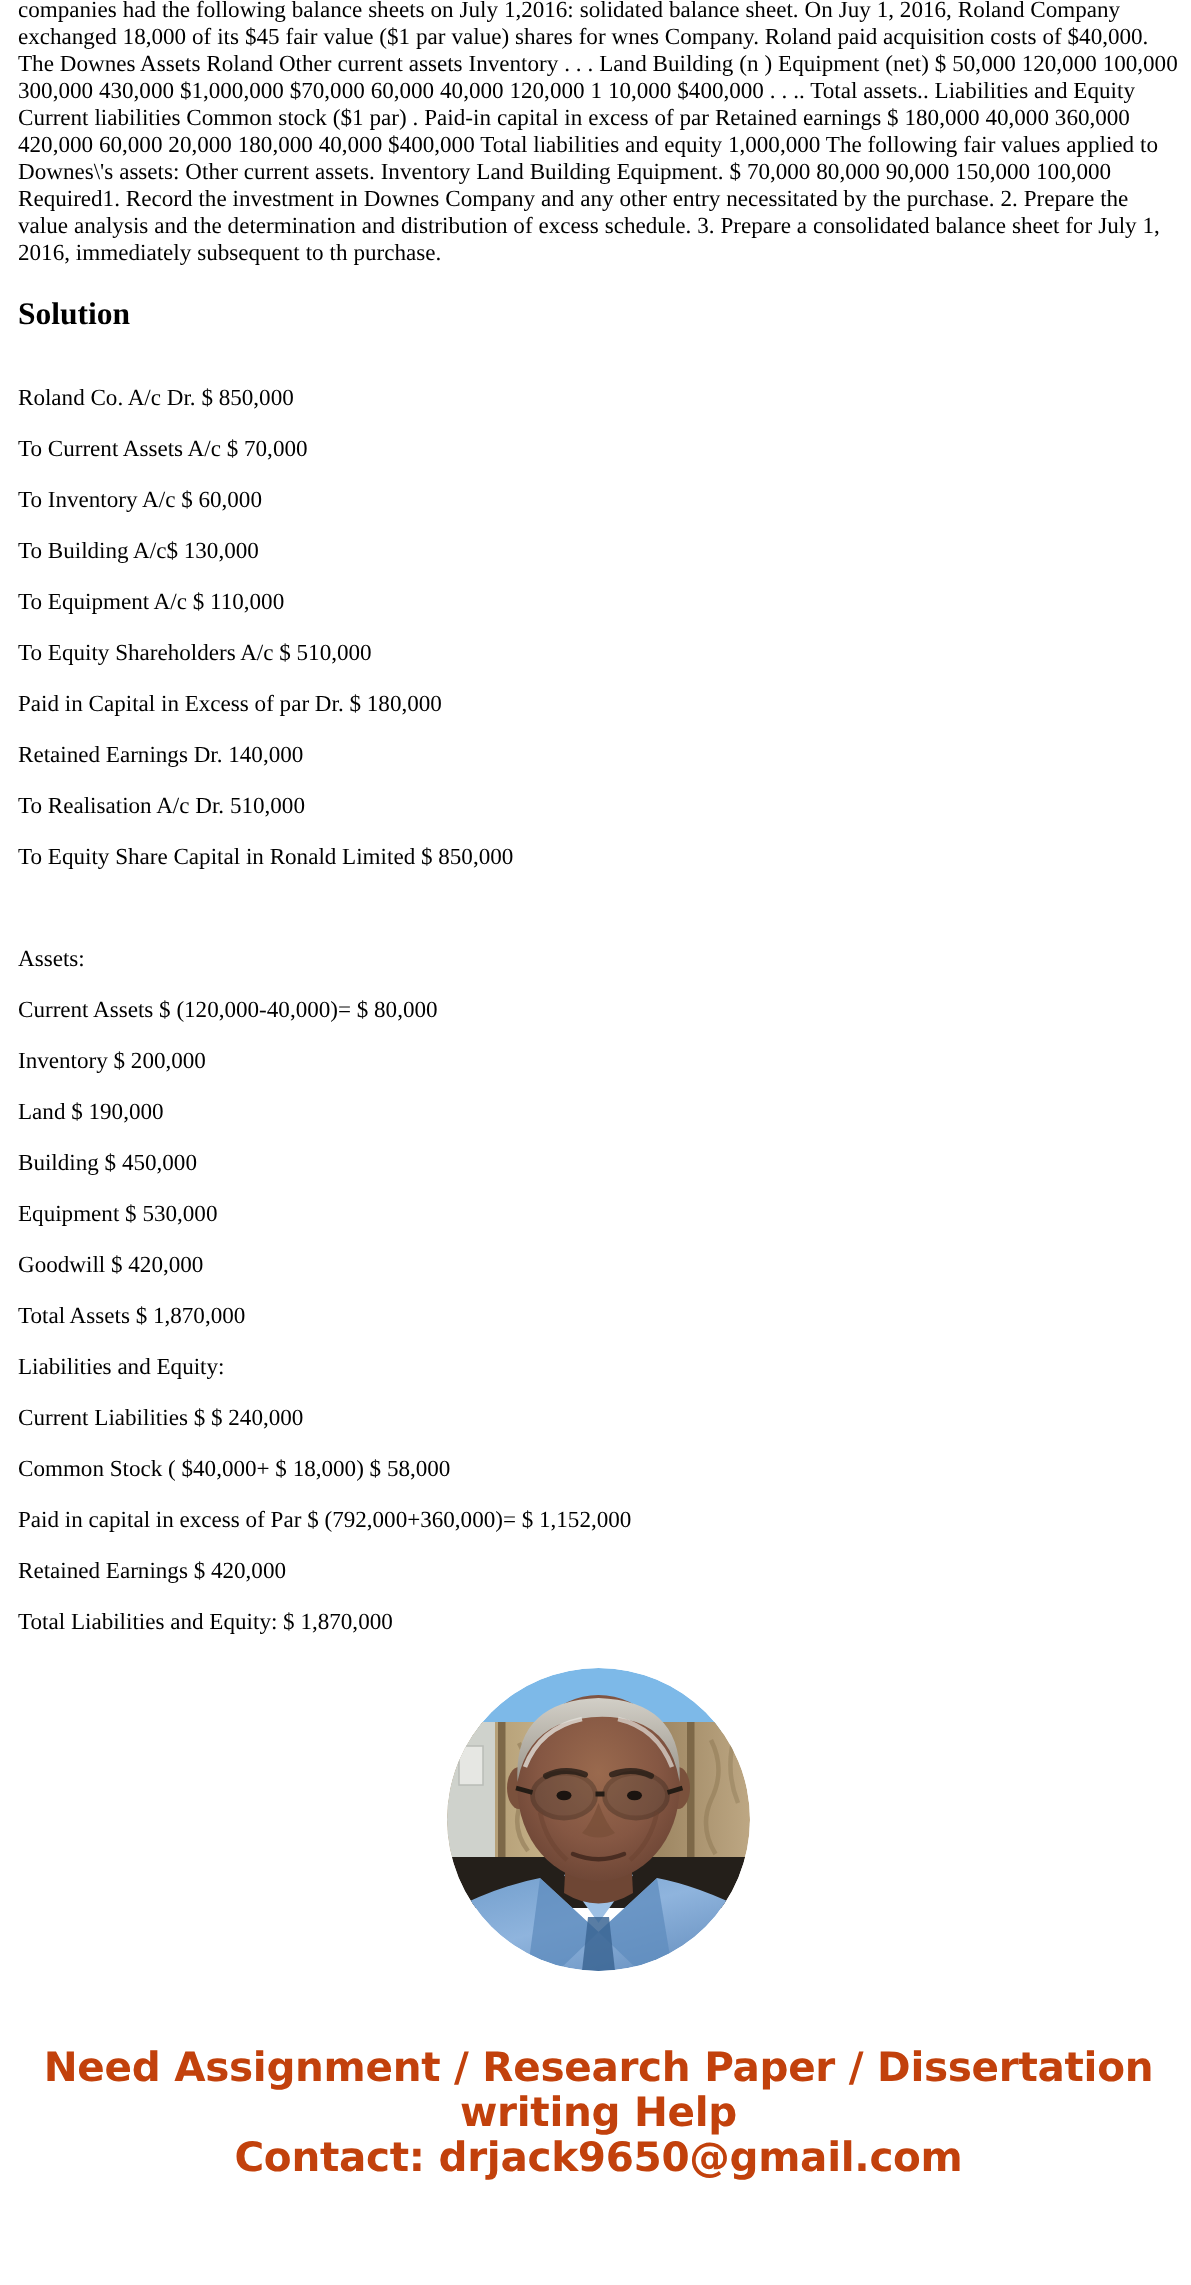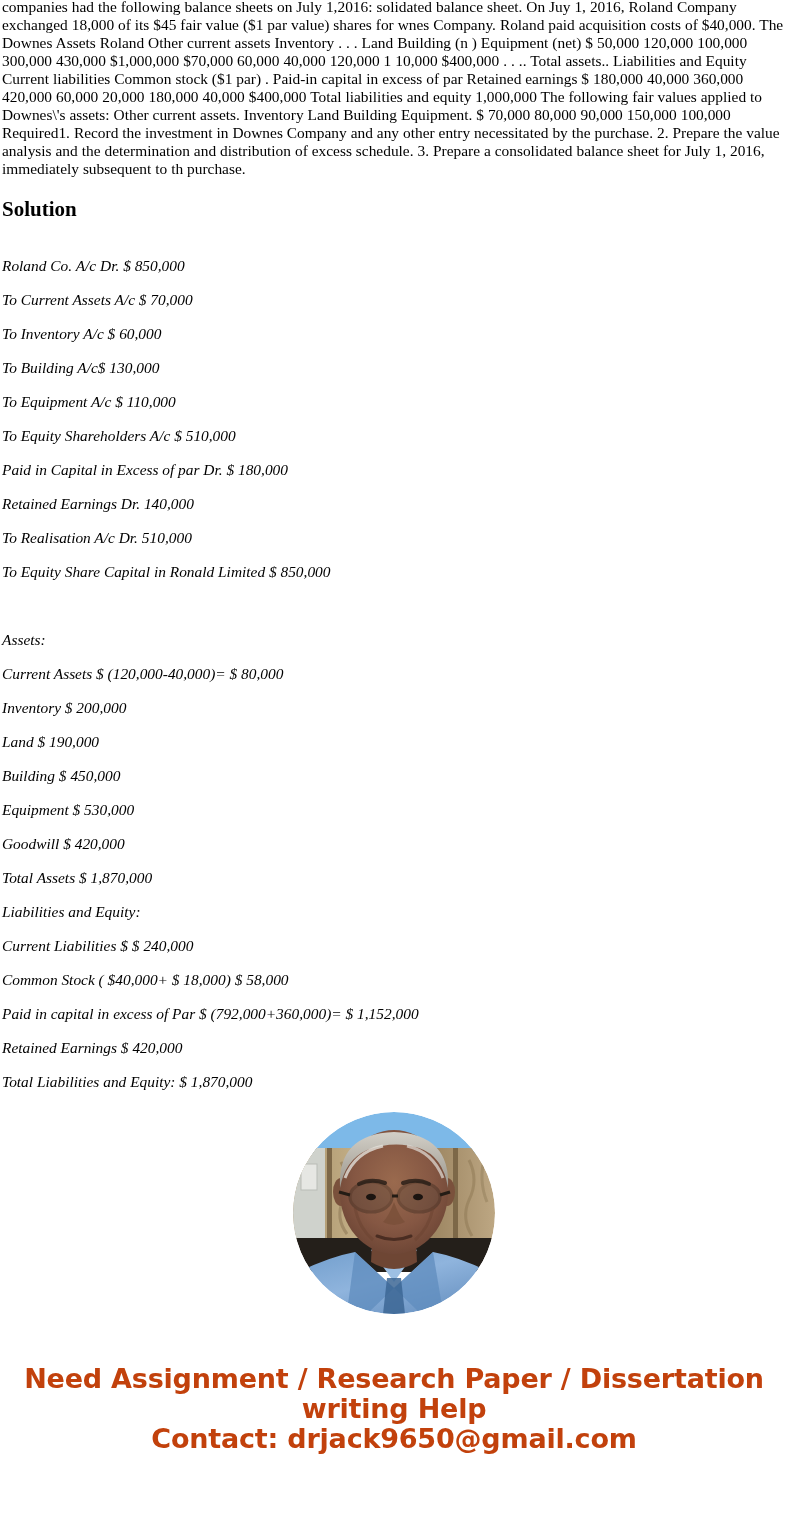--- a/index.html
+++ b/index.html
@@ -12,21 +12,21 @@
     width: 794px;
     min-height: 1523px;
     font-family: "Liberation Serif", "DejaVu Serif", serif;
     color: #000000;
     -webkit-font-smoothing: antialiased;
   }
 
   .page {
     width: 794px;
     box-sizing: border-box;
-    padding: 0 8px 0 2px;
+    padding: 0 8px 0 12px;
     position: relative;
   }
 
   
   .problem-text {
     font-size: 15.4px;
     line-height: 18px;
     text-align: left;
     margin: 0;
     padding: 0;
@@ -43,21 +43,20 @@
     padding: 0;
     list-style: none;
   }
   .line {
     font-size: 15.4px;
     line-height: 17px;
     margin: 0 0 17px 0;
     padding: 0;
     white-space: pre-wrap;
     min-height: 17px;
-    font-style: italic;
   }
   .line.blank {
     margin-bottom: 17px;
   }
 
   .entries-block { margin-top: 36px; }
   .balance-block { margin-top: 16px; }
 
   
   .avatar-wrap {

